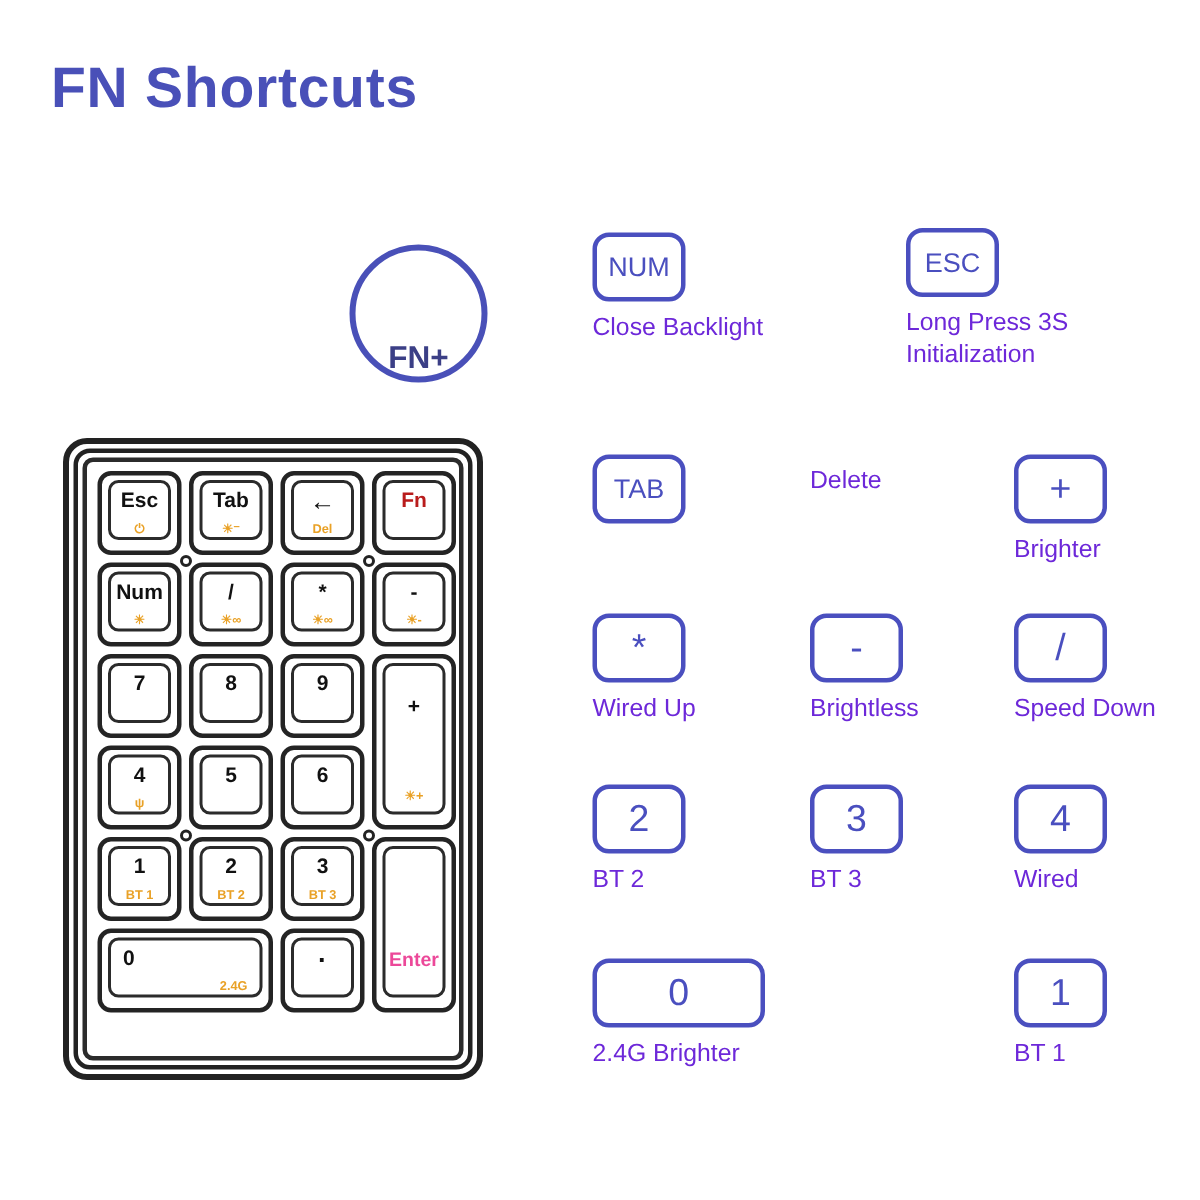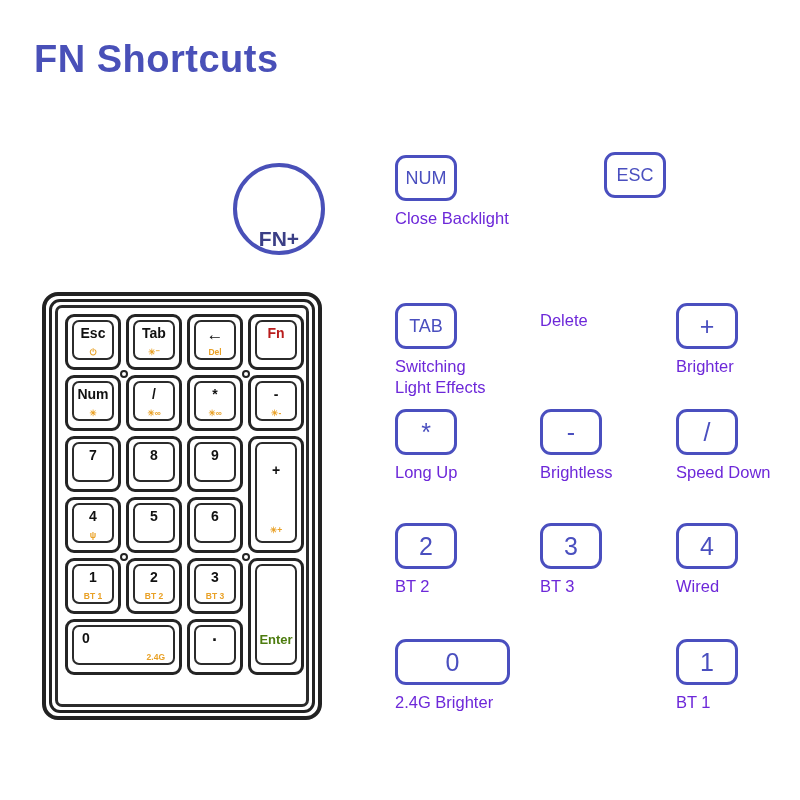--- a/index.html
+++ b/index.html
@@ -99,21 +99,21 @@
   }
   .key .secondary{
     position:absolute; left:0; right:0; bottom:11px;
     text-align:center;
     font-size:8.5px; font-weight:bold; color:#e9a126;
     line-height:1;
   }
   .key.fnkey .primary{color:#b91c1c;}
   .key.tall .primary{top:24px;}
   .key.tall .secondary{bottom:16px;}
-  .key.enter .primary{top:auto;bottom:26px;color:#4d7c0f;font-weight:bold;font-size:13px;}
+  .key.enter .primary{top:auto;bottom:26px;color:#ec4899;font-weight:bold;font-size:13px;}
   .key .primary.arrow{font-size:17px;font-weight:bold;}
   .key .primary.dot{font-size:18px;}
   
   .screw{
     position:absolute;width:8px;height:8px;border-radius:50%;
     border:2px solid #232323;background:#fff;box-sizing:border-box;
   }
 </style>
 </head>
 <body>
@@ -128,46 +128,46 @@
   <div class="keycap">
     <span class="cap-text">NUM</span>
   </div>
   <div class="caption">Close Backlight</div>
 </div>
 
 <div class="shortcut cap-sm" style="left:604px;top:152px;">
   <div class="keycap">
     <span class="cap-text">ESC</span>
   </div>
+  <div class="caption">Long Press 3S
+Initialization</div>
 </div>
 
 <div class="shortcut cap-sm" style="left:395px;top:303px;">
   <div class="keycap">
     <span class="cap-text">TAB</span>
   </div>
-  <div class="caption">Switching
-Light Effects</div>
 </div>
 
 <div class="shortcut cap-sm" style="left:540px;top:303px;">
   <div class="caption">Delete</div>
 </div>
 
 <div class="shortcut cap-big" style="left:676px;top:303px;">
   <div class="keycap">
     <span class="cap-text">+</span>
   </div>
   <div class="caption">Brighter</div>
 </div>
 
 <div class="shortcut cap-big" style="left:395px;top:409px;">
   <div class="keycap">
     <span class="cap-text">*</span>
   </div>
-  <div class="caption">Long Up</div>
+  <div class="caption">Wired Up</div>
 </div>
 
 <div class="shortcut cap-big" style="left:540px;top:409px;">
   <div class="keycap">
     <span class="cap-text">-</span>
   </div>
   <div class="caption">Brightless</div>
 </div>
 
 <div class="shortcut cap-big" style="left:676px;top:409px;">

